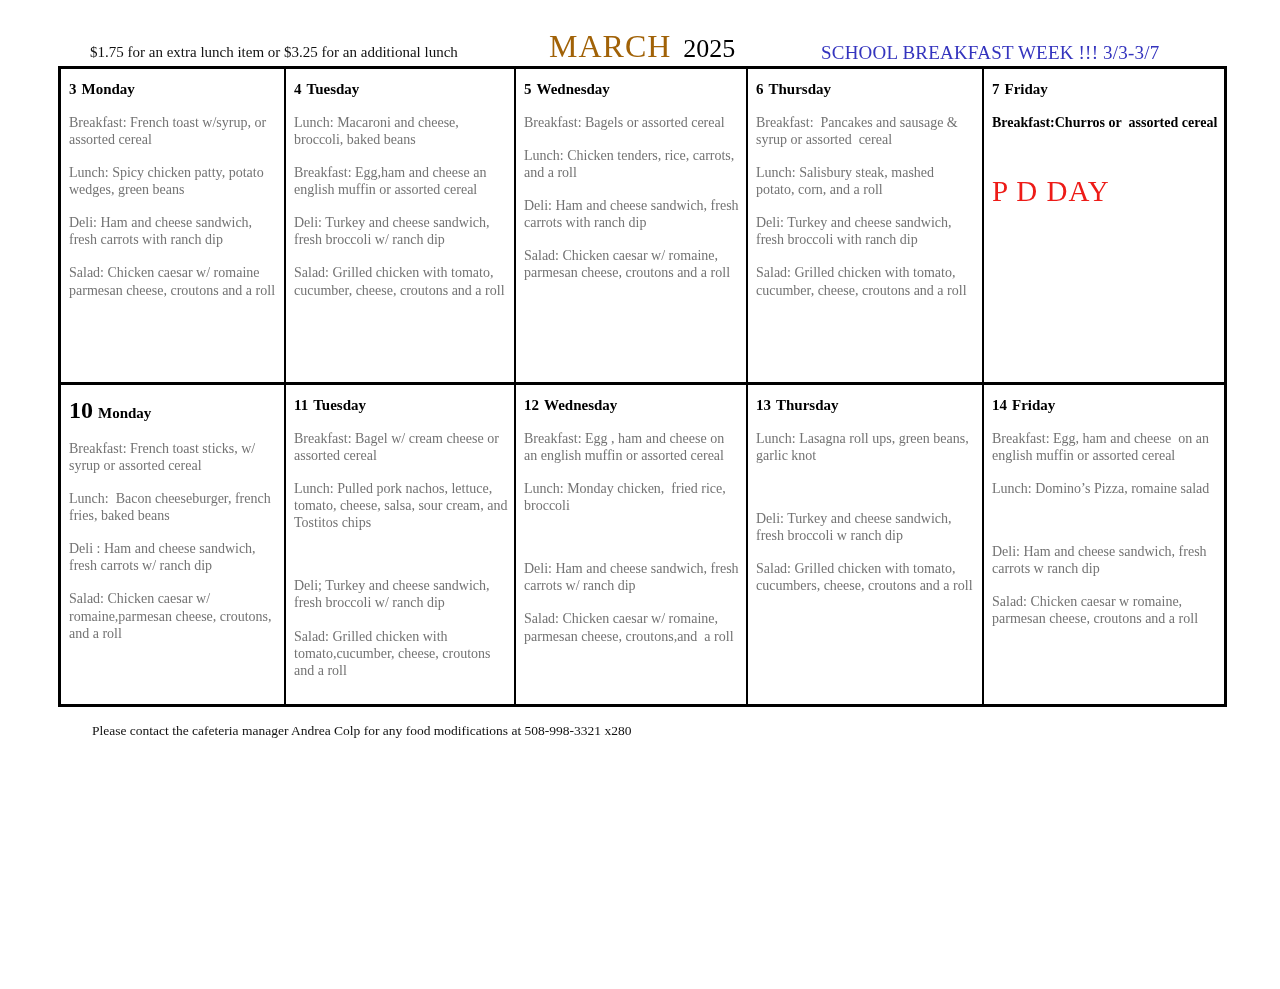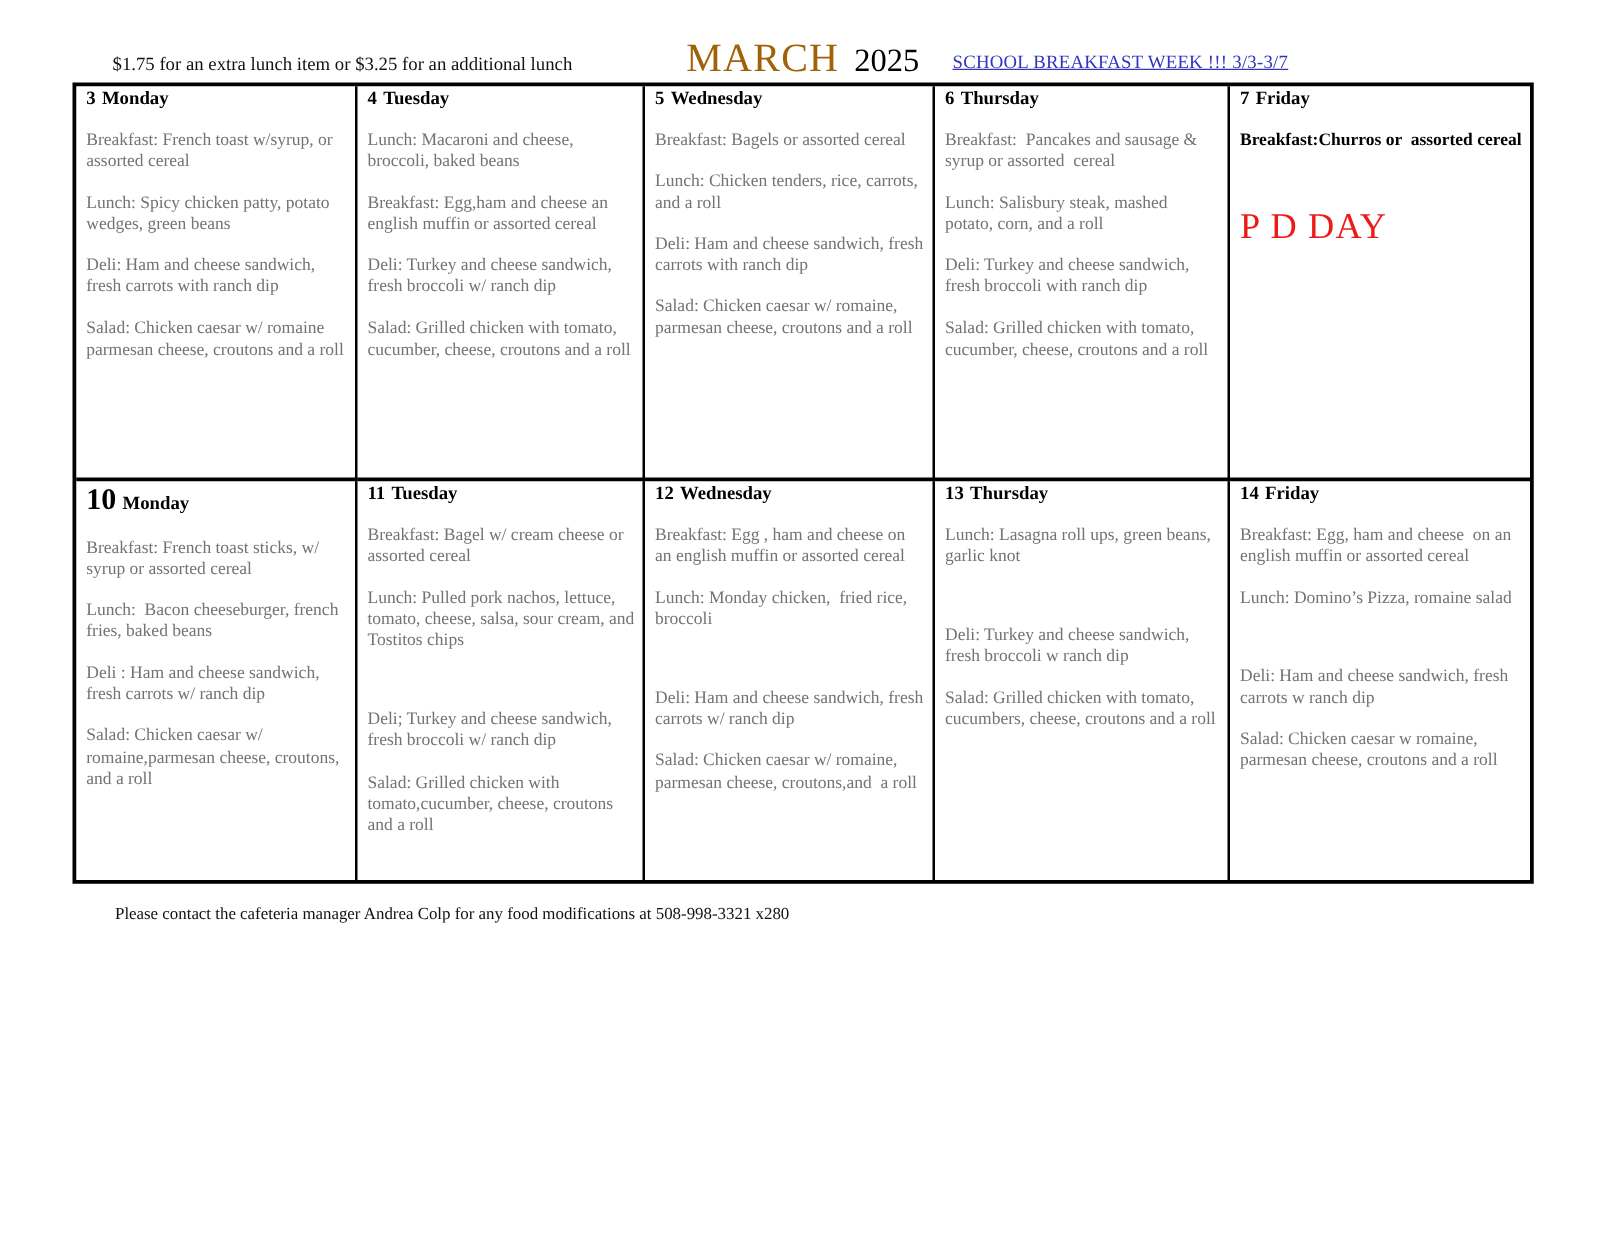--- a/index.html
+++ b/index.html
@@ -10,37 +10,36 @@
   
   .pricing-note{
     position:absolute;left:90px;top:44px;font-size:15px;color:#111;
   }
   .page-title{
     position:absolute;left:549px;top:28px;white-space:nowrap;
   }
   .page-title .month{font-size:32px;letter-spacing:1px;color:#a16207;}
   .page-title .year{font-size:26px;margin-left:12px;color:#000;}
   .banner{
-    position:absolute;left:762px;top:42px;font-size:15px;letter-spacing:.2px;
+    position:absolute;left:821px;top:42px;font-size:19px;letter-spacing:.2px;
     white-space:nowrap;
-    text-decoration:underline;
   }
   
   .calendar{
     position:absolute;left:58px;top:66px;
     border:3px solid #000;background:#fff;
     display:grid;
     grid-template-columns:225px 230px 232px 236px 240px;
     grid-template-rows:316px 319px;
     box-sizing:content-box;
   }
   .cell{
     box-sizing:border-box;
     border-right:2px solid #000;
-    padding:2px 6px 0 8px;
+    padding:12px 6px 0 8px;
     overflow:hidden;
   }
   .cell.last-col{border-right:none;}
   .cell.row1{border-bottom:3px solid #000;}
   .day-header{font-size:15px;font-weight:bold;color:#000;}
   .day-num{margin-right:5px;}
   .day-num.num-lg{font-size:24px;font-weight:bold;}
   .day-name{}
   .meal{
     margin:16px 0 0 0;font-size:14px;line-height:1.22;color:#737373;

